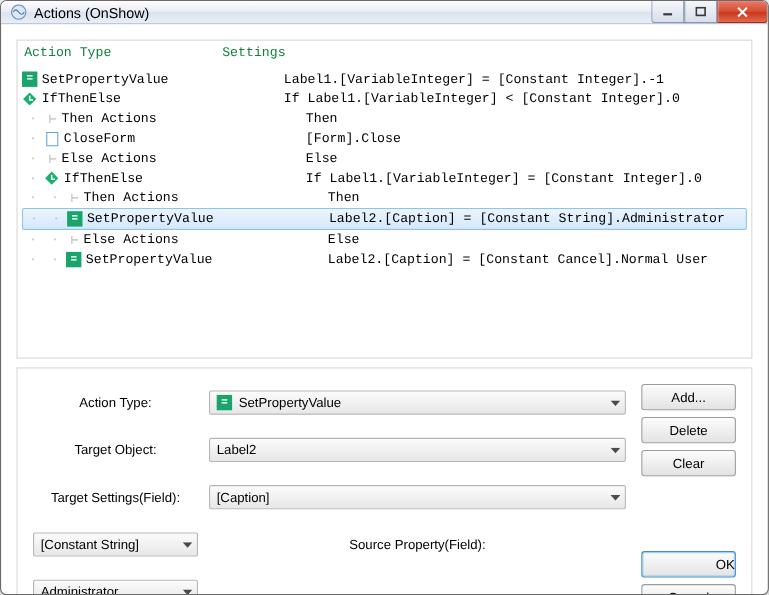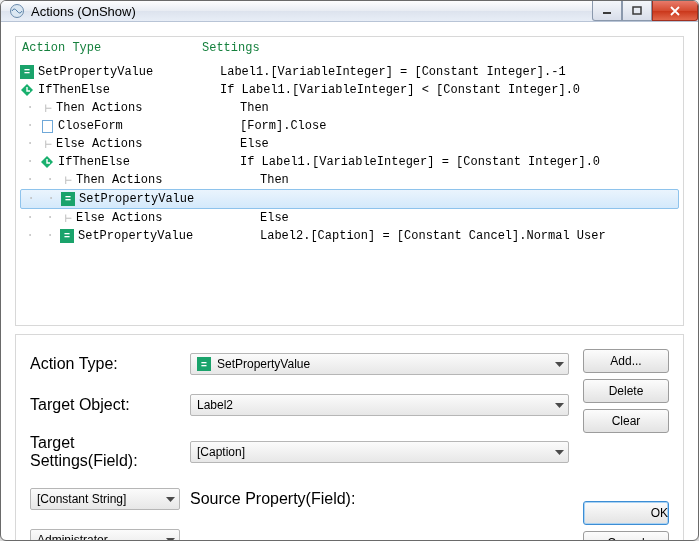--- a/index.html
+++ b/index.html
@@ -37,34 +37,34 @@
   display:flex; flex-direction:column;
   font-family: Consolas, "Courier New", monospace;
   font-size: 12px;
 }
 .tree-header { display:flex; padding:4px 6px 6px 6px; color:#15803d; }
 .tree-header .col-a { width: 180px; }
 .tree-body { flex:1; overflow:auto; padding: 2px 4px 6px 4px; }
 .tree-row { display:flex; align-items:center; height:18px; white-space: pre; }
 .tree-row.selected { background: linear-gradient(to bottom,#eaf4fd,#d4e9fb); border:1px solid #8ec3ec; border-radius:2px; height:20px; }
 .cell-a { width: 200px; display:flex; align-items:center; }
-.cell-b { flex:1; }
+.cell-b { flex:1;margin-left:38px; }
 .tree-indent { display:inline-block; width:20px; text-align:center; color:#bfbfbf; }
 .branch { color:#bfbfbf; display:inline-block; width:16px; text-align:center; }
 .ic { width:14px; height:14px; display:inline-flex; align-items:center; justify-content:center; margin-right:4px; flex-shrink:0; }
 .ic-green { background:#1aa36b; color:#fff; font-weight:bold; font-size:10px; }
 .ic-doc { border:1px solid #6fa8d8; background:#fff; width:11px; height:13px; }
 
 .form-panel {
   border:1px solid #d8d8d8;
   padding: 14px 14px 12px 14px;
   display:flex; gap: 14px;
 }
 .fields { flex:1; display:grid; grid-template-columns: 150px 1fr; row-gap:10px; column-gap:10px; align-items:center; }
-.lbl { font-size:16px; }
+.lbl { font-size:12px;text-align:center; }
 .combo {
   height: 22px;
   border:1px solid #b6b6b6;
   border-radius:2px;
   background: linear-gradient(to bottom,#fbfbfb,#e7e7e7);
   display:flex; align-items:center;
   padding: 0 4px 0 6px;
   font-size:12px;
   position:relative;
 }
@@ -127,21 +127,21 @@
                   <path d="M7 4 L7 8 L10 8" stroke="#fff" stroke-width="1.4" fill="none"></path>
                 </svg></span><span>IfThenElse</span></div><div class="cell-b"><span>If Label1.[VariableInteger] &lt; [Constant Integer].0</span></div></div>
           <div class="tree-row"><div class="cell-a"><span class="tree-indent">·</span><span class="branch">⊢</span><span>Then Actions</span></div><div class="cell-b"><span class="tree-indent"></span><span>Then</span></div></div>
           <div class="tree-row"><div class="cell-a"><span class="tree-indent">·</span><span class="ic"><span class="ic-doc"></span></span><span>CloseForm</span></div><div class="cell-b"><span class="tree-indent"></span><span>[Form].Close</span></div></div>
           <div class="tree-row"><div class="cell-a"><span class="tree-indent">·</span><span class="branch">⊢</span><span>Else Actions</span></div><div class="cell-b"><span class="tree-indent"></span><span>Else</span></div></div>
           <div class="tree-row"><div class="cell-a"><span class="tree-indent">·</span><span class="ic"><svg width="14" height="14">
                   <polygon points="7,1 13,7 7,13 1,7" fill="#19b06e"></polygon>
                   <path d="M7 4 L7 8 L10 8" stroke="#fff" stroke-width="1.4" fill="none"></path>
                 </svg></span><span>IfThenElse</span></div><div class="cell-b"><span class="tree-indent"></span><span>If Label1.[VariableInteger] = [Constant Integer].0</span></div></div>
           <div class="tree-row"><div class="cell-a"><span class="tree-indent">·</span><span class="tree-indent">·</span><span class="branch">⊢</span><span>Then Actions</span></div><div class="cell-b"><span class="tree-indent"></span><span class="tree-indent"></span><span>Then</span></div></div>
-          <div class="tree-row selected"><div class="cell-a"><span class="tree-indent">·</span><span class="tree-indent">·</span><span class="ic ic-green">=</span><span>SetPropertyValue</span></div></div>
+          <div class="tree-row selected"><div class="cell-a"><span class="tree-indent">·</span><span class="tree-indent">·</span><span class="ic ic-green">=</span><span>SetPropertyValue</span></div><div class="cell-b"><span class="tree-indent"></span><span class="tree-indent"></span><span>Label2.[Caption] = [Constant String].Administrator</span></div></div>
           <div class="tree-row"><div class="cell-a"><span class="tree-indent">·</span><span class="tree-indent">·</span><span class="branch">⊢</span><span>Else Actions</span></div><div class="cell-b"><span class="tree-indent"></span><span class="tree-indent"></span><span>Else</span></div></div>
           <div class="tree-row"><div class="cell-a"><span class="tree-indent">·</span><span class="tree-indent">·</span><span class="ic ic-green">=</span><span>SetPropertyValue</span></div><div class="cell-b"><span class="tree-indent"></span><span class="tree-indent"></span><span>Label2.[Caption] = [Constant Cancel].Normal User</span></div></div>
         </div>
     </div>
 
     <div class="form-panel">
       <div class="fields">
 
         <div class="lbl">Action Type:</div>
         <div class="combo with-icon">

